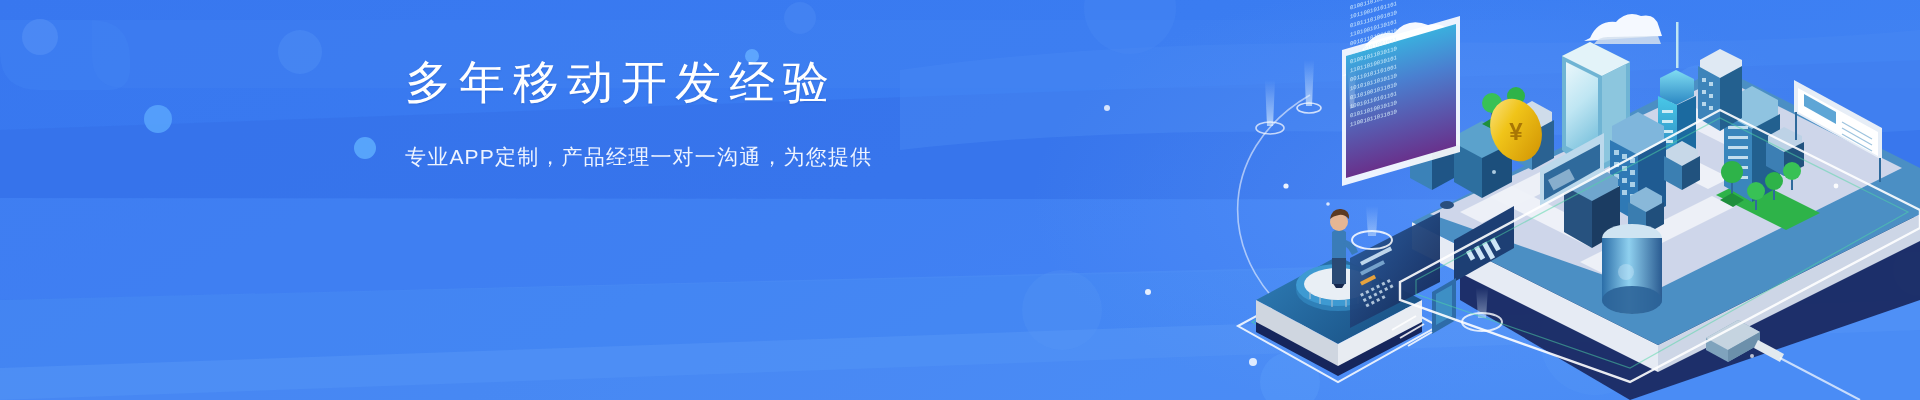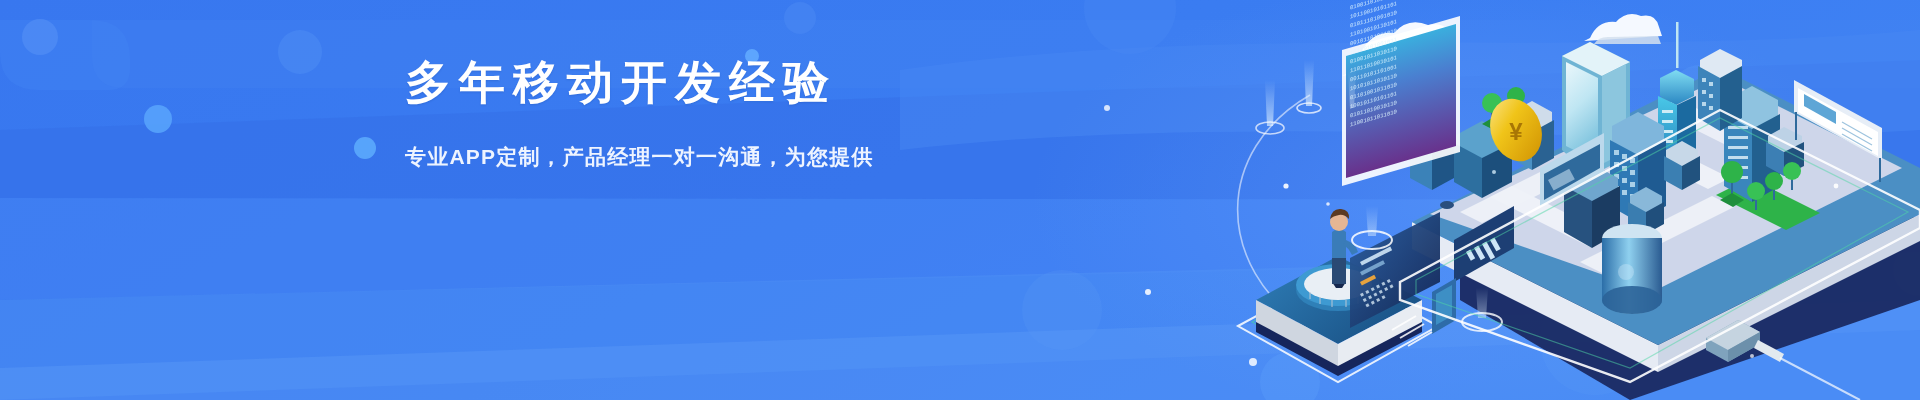--- a/index.html
+++ b/index.html
@@ -21,31 +21,31 @@
   
   .copy {
     position:absolute;
     left:405px; top:56px;
     width:620px;
     z-index:20;
   }
   .headline {
     color:#ffffff;
     font-size:46px;
-    font-weight:bold;
+    font-weight:normal;
     letter-spacing:8px;
     line-height:1.15;
     white-space:nowrap;
     text-shadow:0 1px 2px rgba(10,50,120,.18);
   }
   .subwrap { margin-top:28px; }
   .subline {
     color:#eef4ff;
     font-size:21px;
-    font-weight:700;
+    font-weight:400;
     letter-spacing:1.2px;
     line-height:40px;
     white-space:nowrap;
   }
 
   
   .illus {
     position:absolute;
     right:0; top:0;
     width:760px; height:400px;

